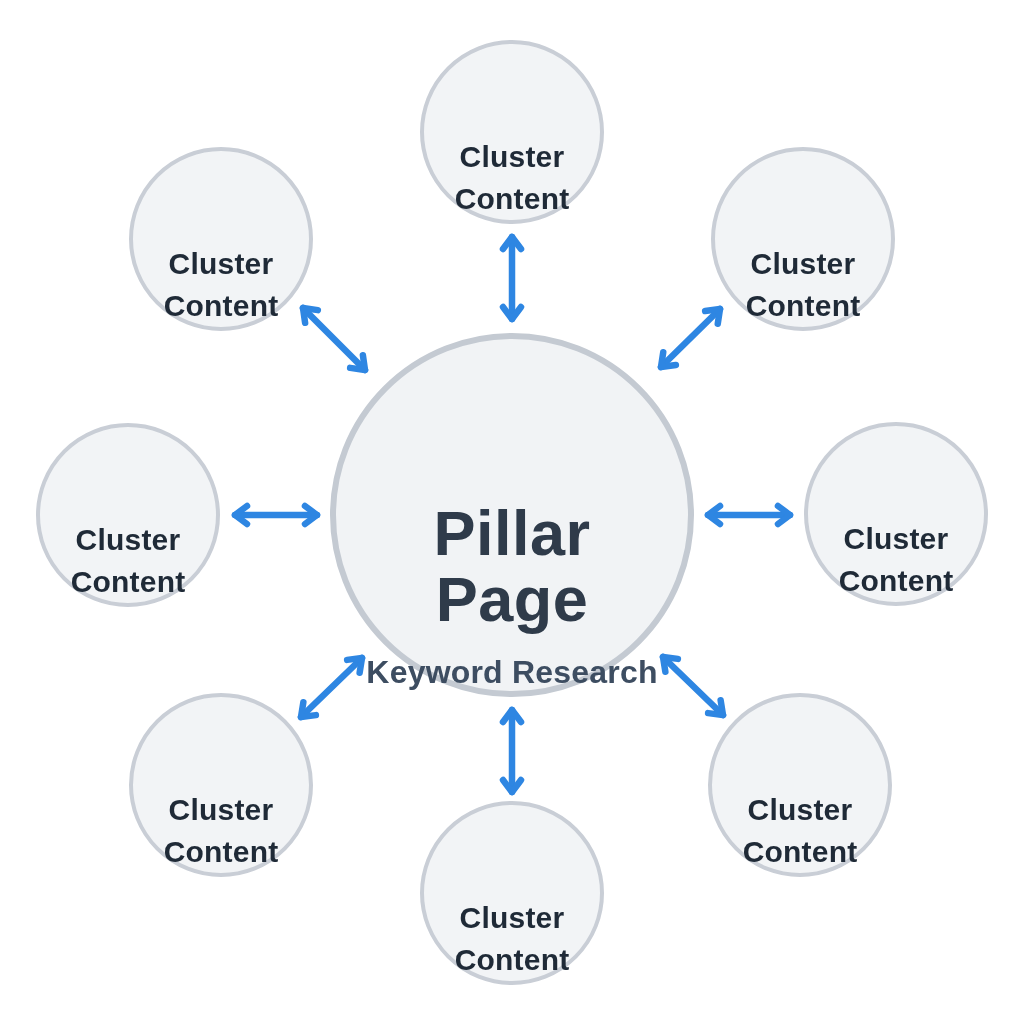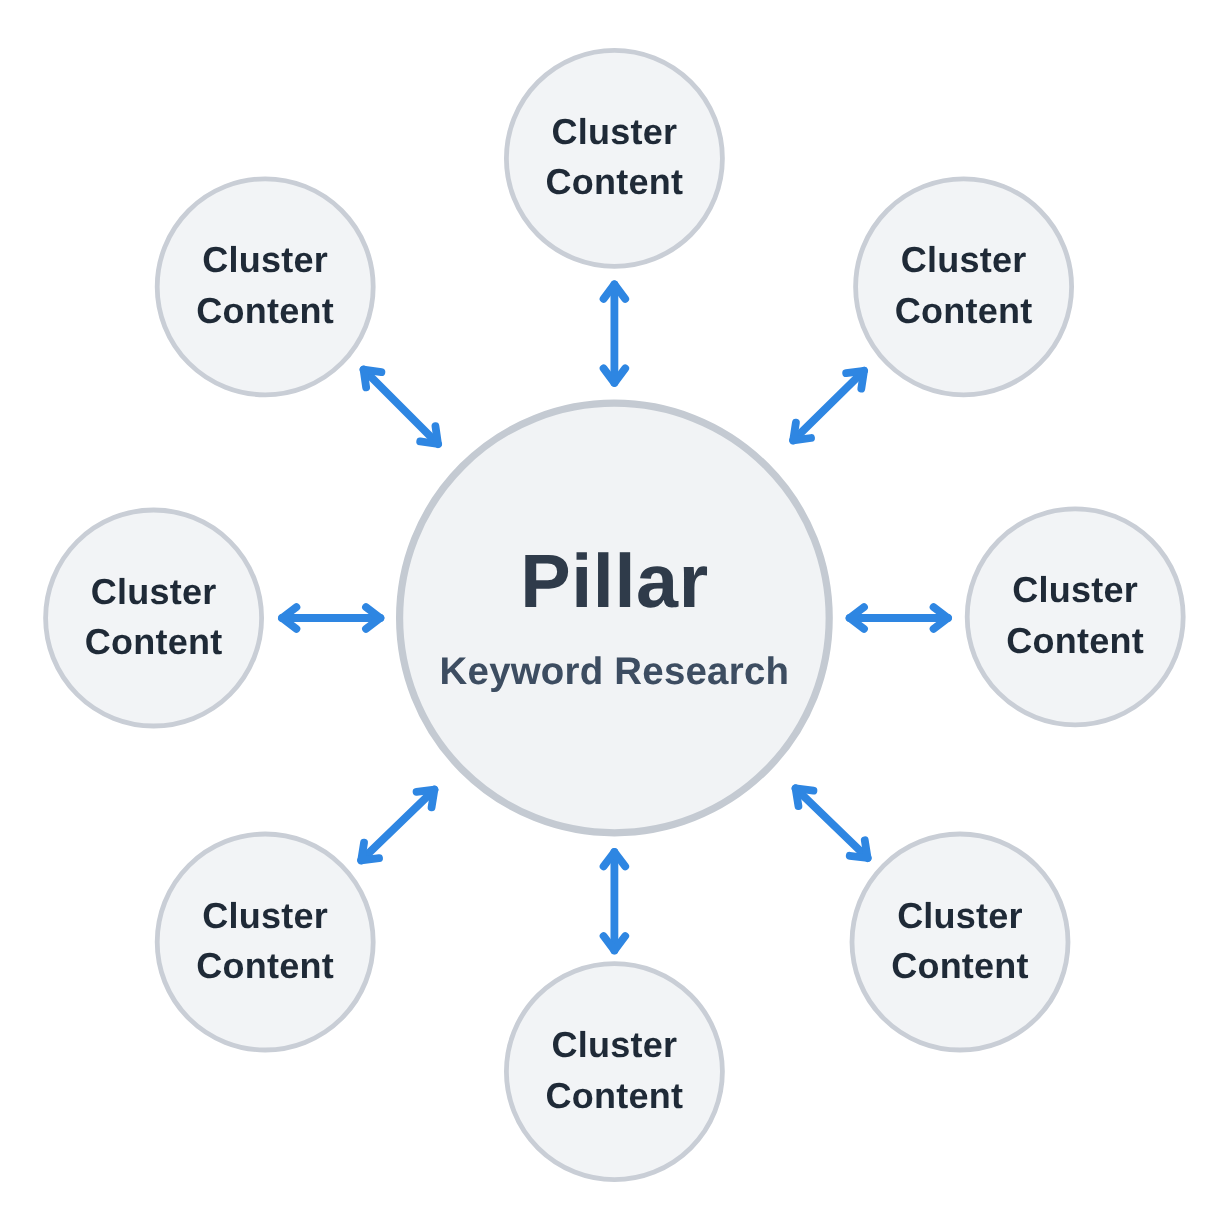--- a/index.html
+++ b/index.html
@@ -33,21 +33,21 @@
     stroke-linecap: round;
     stroke-linejoin: round;
   }
   .circle {
     position: absolute;
     border-radius: 50%;
     box-sizing: border-box;
     display: flex;
     flex-direction: column;
     align-items: center;
-    justify-content: center;
+    justify-content: flex-end;
     text-align: center;
   }
   .cluster {
     width: 184px;
     height: 184px;
     background: var(--circle-fill, #f2f4f6);
     border: 4px solid var(--circle-border, #c9ced6);
   }
   .cluster .cl-line {
     display: block;
@@ -106,20 +106,21 @@
     <line x1="235" y1="515" x2="317" y2="515" marker-start="url(#ah)" marker-end="url(#ah)"></line>
     <line x1="708" y1="515" x2="790" y2="515" marker-start="url(#ah)" marker-end="url(#ah)"></line>
     <line x1="303" y1="308" x2="365" y2="370" marker-start="url(#ah)" marker-end="url(#ah)"></line>
     <line x1="720" y1="309" x2="661" y2="367" marker-start="url(#ah)" marker-end="url(#ah)"></line>
     <line x1="301" y1="717" x2="362" y2="658" marker-start="url(#ah)" marker-end="url(#ah)"></line>
     <line x1="663" y1="657" x2="723" y2="715" marker-start="url(#ah)" marker-end="url(#ah)"></line>
   </svg>
 
   <div class="circle center-node">
     <span class="title-line">Pillar</span>
+    <span class="title-line">Page</span>
     <span class="subtitle">Keyword Research</span>
   </div>
 
   <div class="circle cluster pos-top">
     <span class="cl-line">Cluster</span>
     <span class="cl-line">Content</span>
   </div>
 
   <div class="circle cluster pos-top-left">
     <span class="cl-line">Cluster</span>

